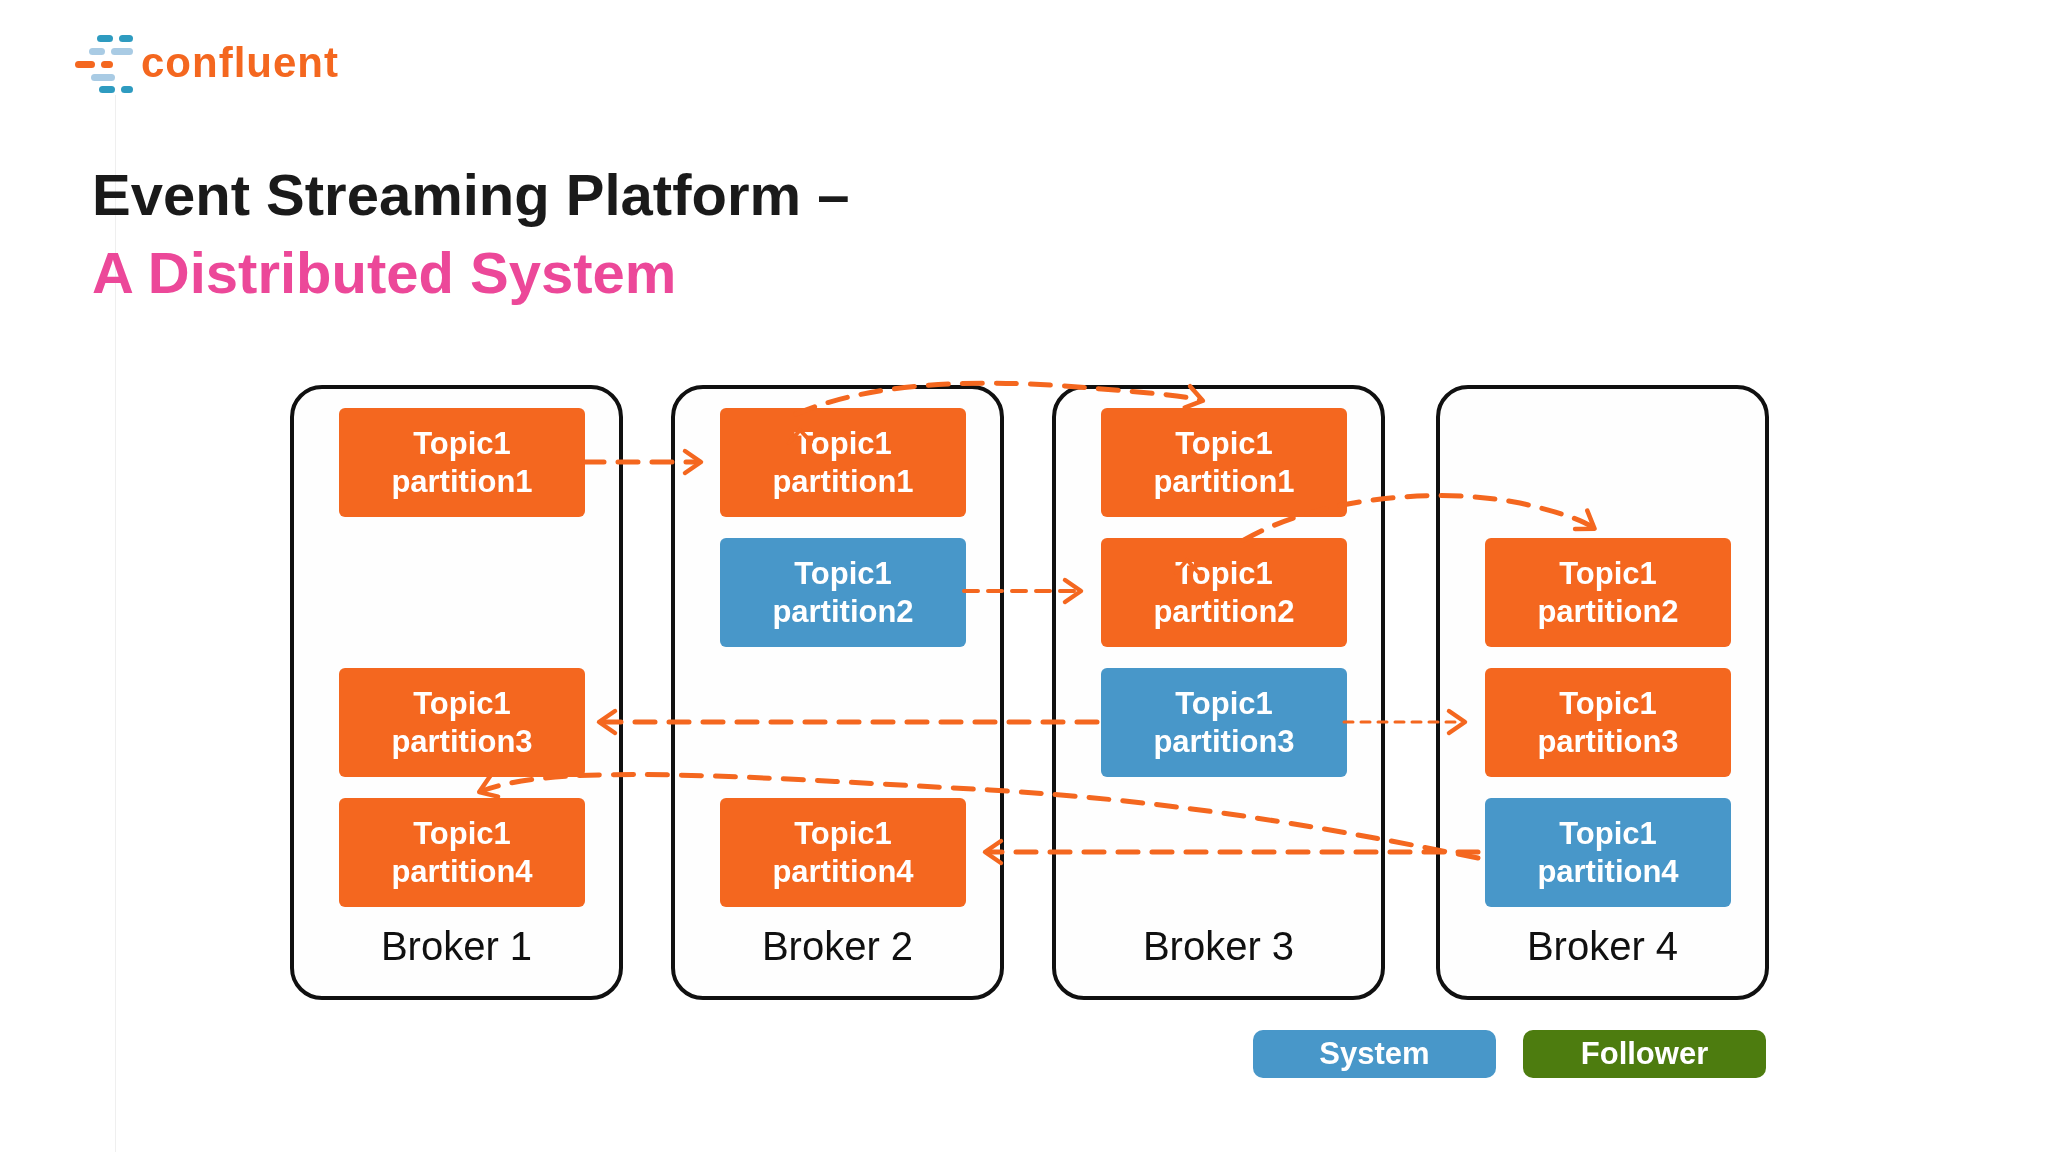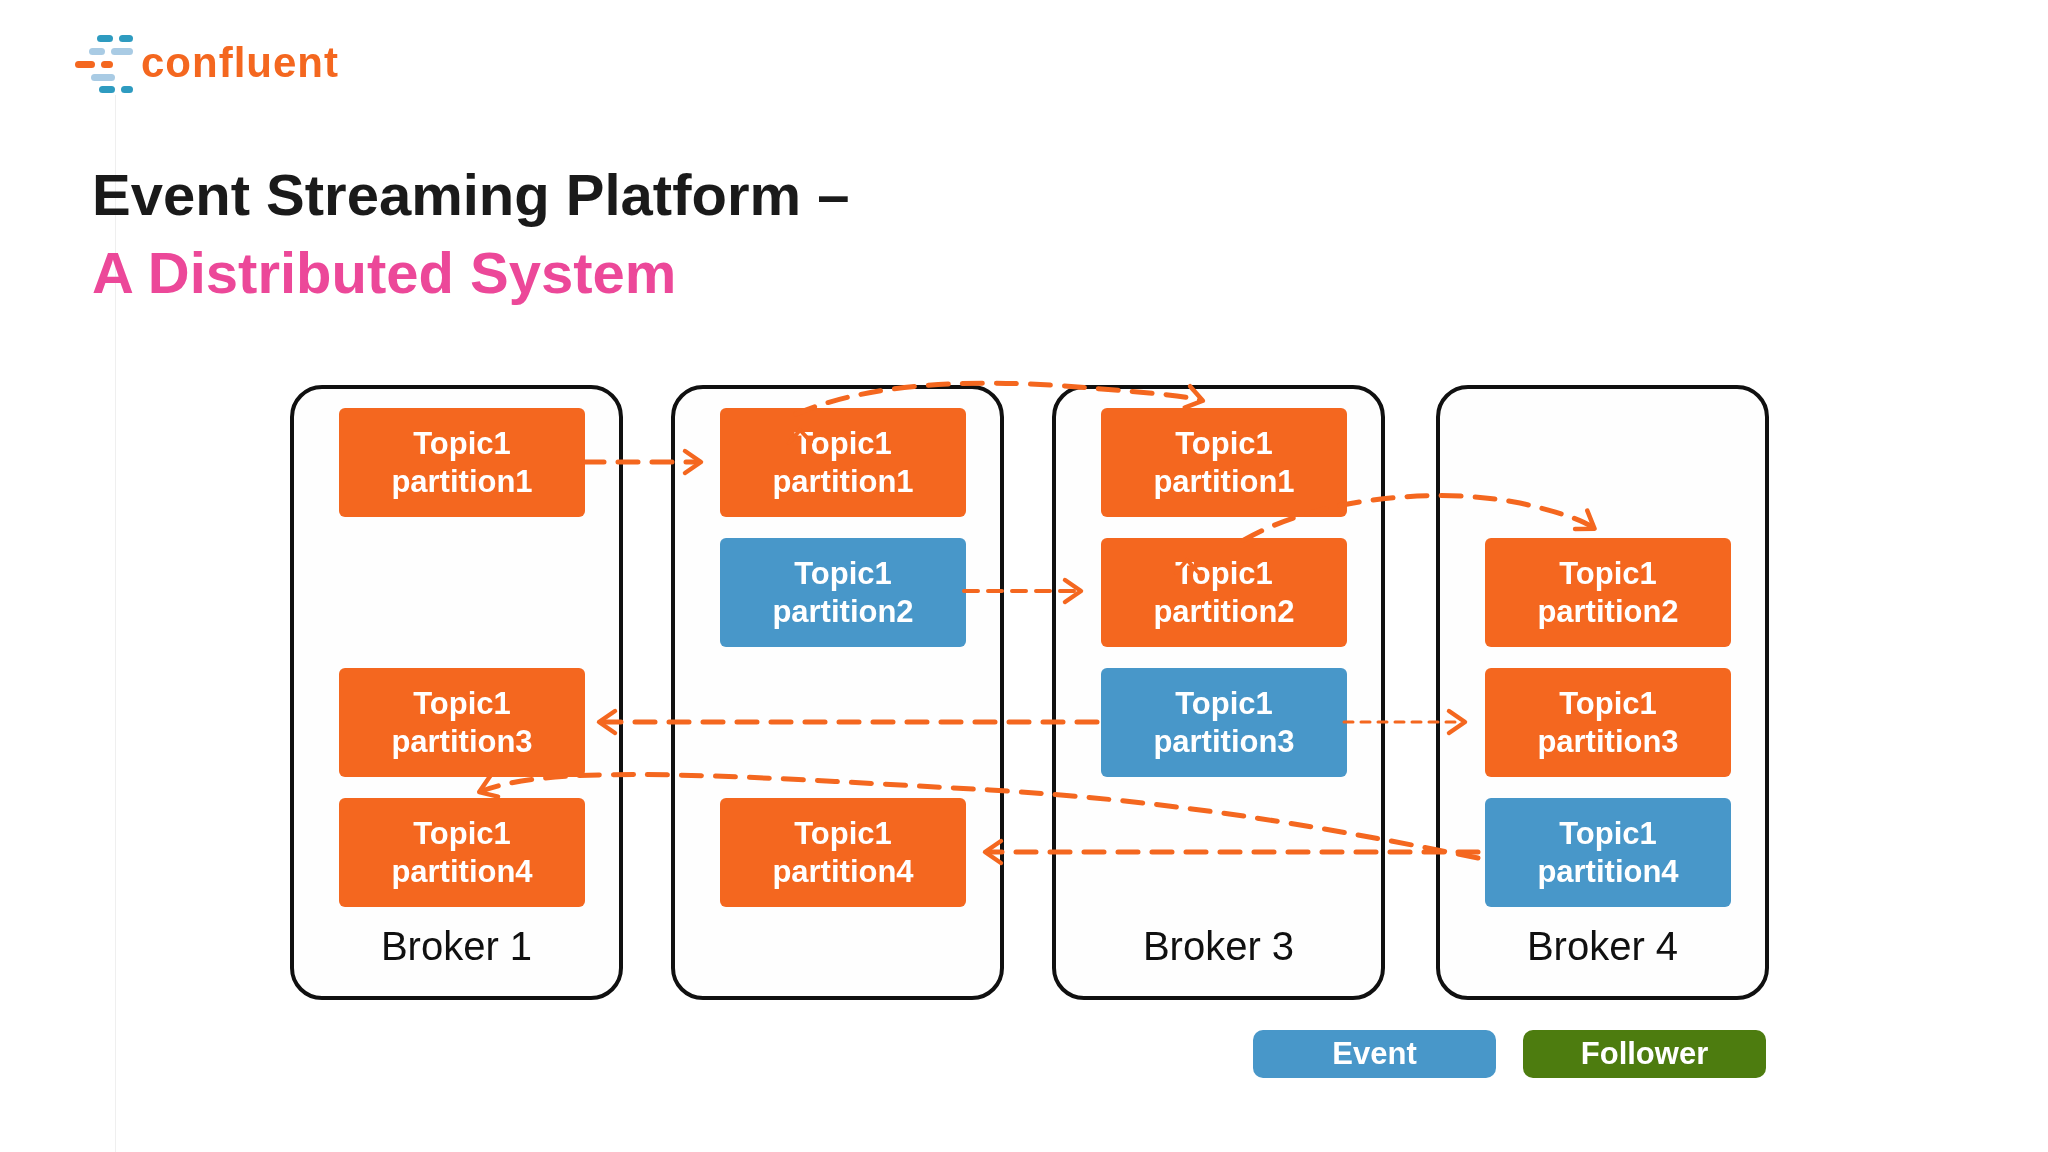--- a/index.html
+++ b/index.html
@@ -99,20 +99,21 @@
       <span>partition1</span>
     </div>
     <div class="pbox leader r2">
       <span>Topic1</span>
       <span>partition2</span>
     </div>
     <div class="pbox follower r4">
       <span>Topic1</span>
       <span>partition4</span>
     </div>
+    <div class="broker-label">Broker 2</div>
   </div>
 
   <div class="broker" style="left:1052px">
     <div class="pbox follower r1">
       <span>Topic1</span>
       <span>partition1</span>
     </div>
     <div class="pbox follower r2">
       <span>Topic1</span>
       <span>partition2</span>
@@ -163,19 +164,19 @@
 
     <path d="M 964 591 H 1078" fill="none" stroke="#F4671F" stroke-width="4" stroke-dasharray="14 10" stroke-linecap="round" marker-end="url(#arrOpen)"></path>
 
     <path d="M 1344 722 H 1462" fill="none" stroke="#F4671F" stroke-width="3" stroke-dasharray="9 8" stroke-linecap="round" marker-end="url(#arrOpen)"></path>
 
     <path d="M 789 443 L 800 430 L 811 442" fill="none" stroke="#F4671F" stroke-width="4" stroke-linecap="round"></path>
     <path d="M 1176 573 L 1187 560 L 1198 572" fill="none" stroke="#F4671F" stroke-width="4" stroke-linecap="round"></path>
   </svg>
 
   <div class="legend-box legend-leader">
-    <span>Event</span>
+    <span>System</span>
   </div>
   <div class="legend-box legend-follower">
     <span>Follower</span>
   </div>
 
 </div>
 
 </body></html>

